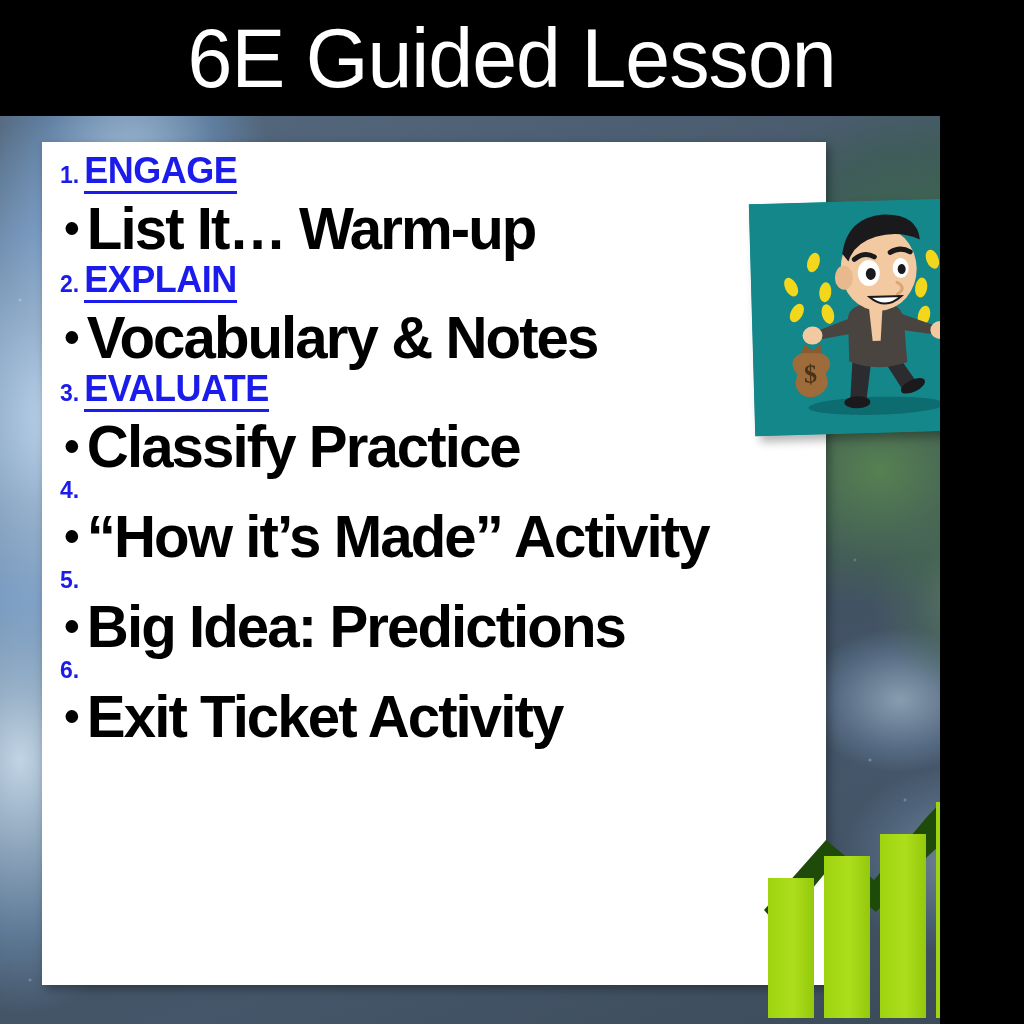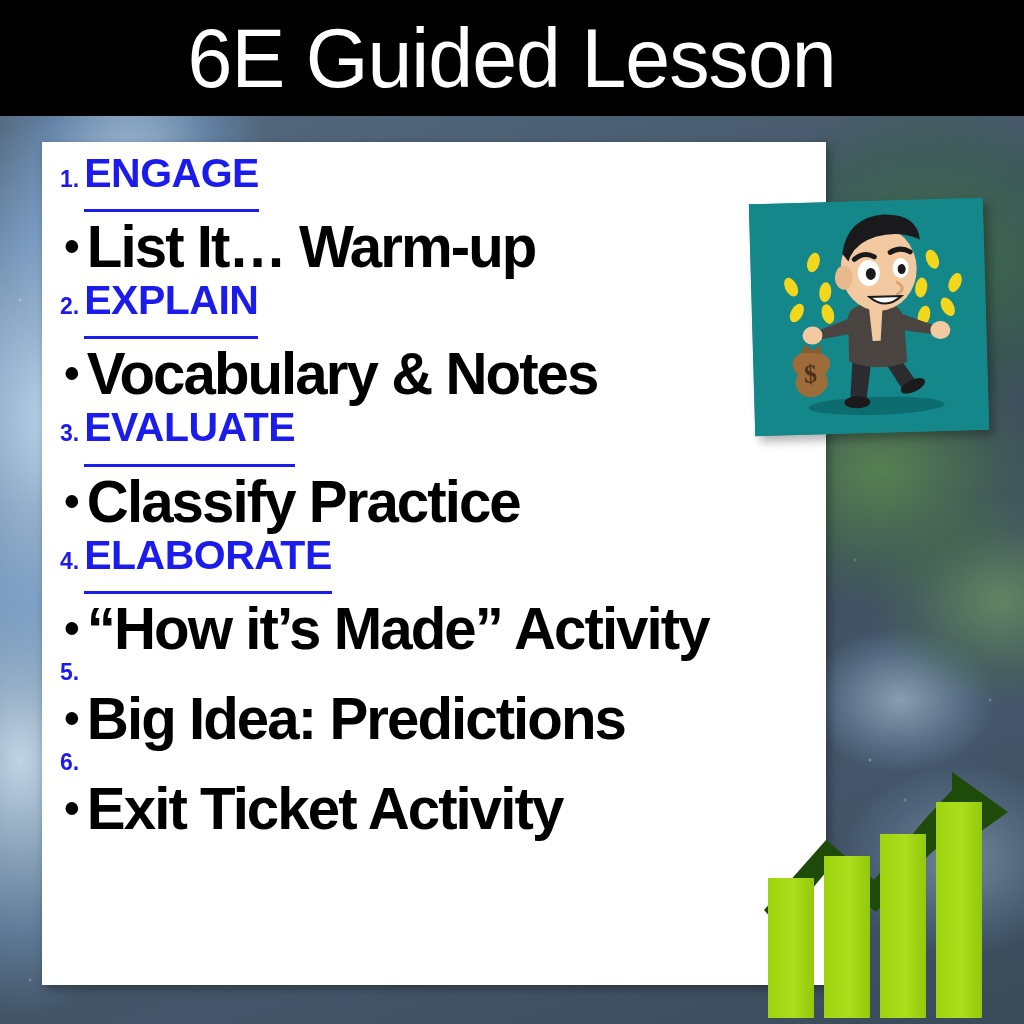--- a/index.html
+++ b/index.html
@@ -7,21 +7,21 @@
 
   html, body {
     width:1024px; height:1024px;
     overflow:hidden;
     font-family:"Liberation Sans", sans-serif;
     background:#000;
   }
 
   #poster {
     position:relative;
-    width:1024px; height:1024px;
+    width:940px; height:1024px;
     overflow:hidden;
   }
 
   
   .bg {
     position:absolute;
     left:0; top:0;
     width:1024px; height:1024px;
     background-color:#41505e;
     background-image:
@@ -94,26 +94,26 @@
   }
   .step-num {
     color:#1b1beb;
     font-size:23px;
     font-weight:bold;
     margin-right:5px;
     line-height:1;
   }
   .step-title {
     color:#1b1beb;
-    font-size:41px;
+    font-size:36px;
     font-weight:bold;
     line-height:1.05;
     letter-spacing:-0.5px;
     border-bottom:3px solid #1b1beb;
-    padding-bottom:14px;
+    padding-bottom:1px;
   }
 
   .step-sub {
     display:flex;
     align-items:baseline;
     white-space:nowrap;
     color:#000000;
     font-size:60px;
     font-weight:bold;
     line-height:1.02;
@@ -198,21 +198,20 @@
         </div>
         <div class="step-sub">
           <span class="bullet-dot"></span>
           <span>Classify Practice</span>
         </div>
       </li>
 
       <li class="step">
         <div class="step-head">
           <span class="step-num">4.</span>
-          <span class="step-title">ELABORATE</span>
         </div>
         <div class="step-sub">
           <span class="bullet-dot"></span>
           <span>“How it’s Made” Activity</span>
         </div>
       </li>
 
       <li class="step">
         <div class="step-head">
           <span class="step-num">5.</span>

